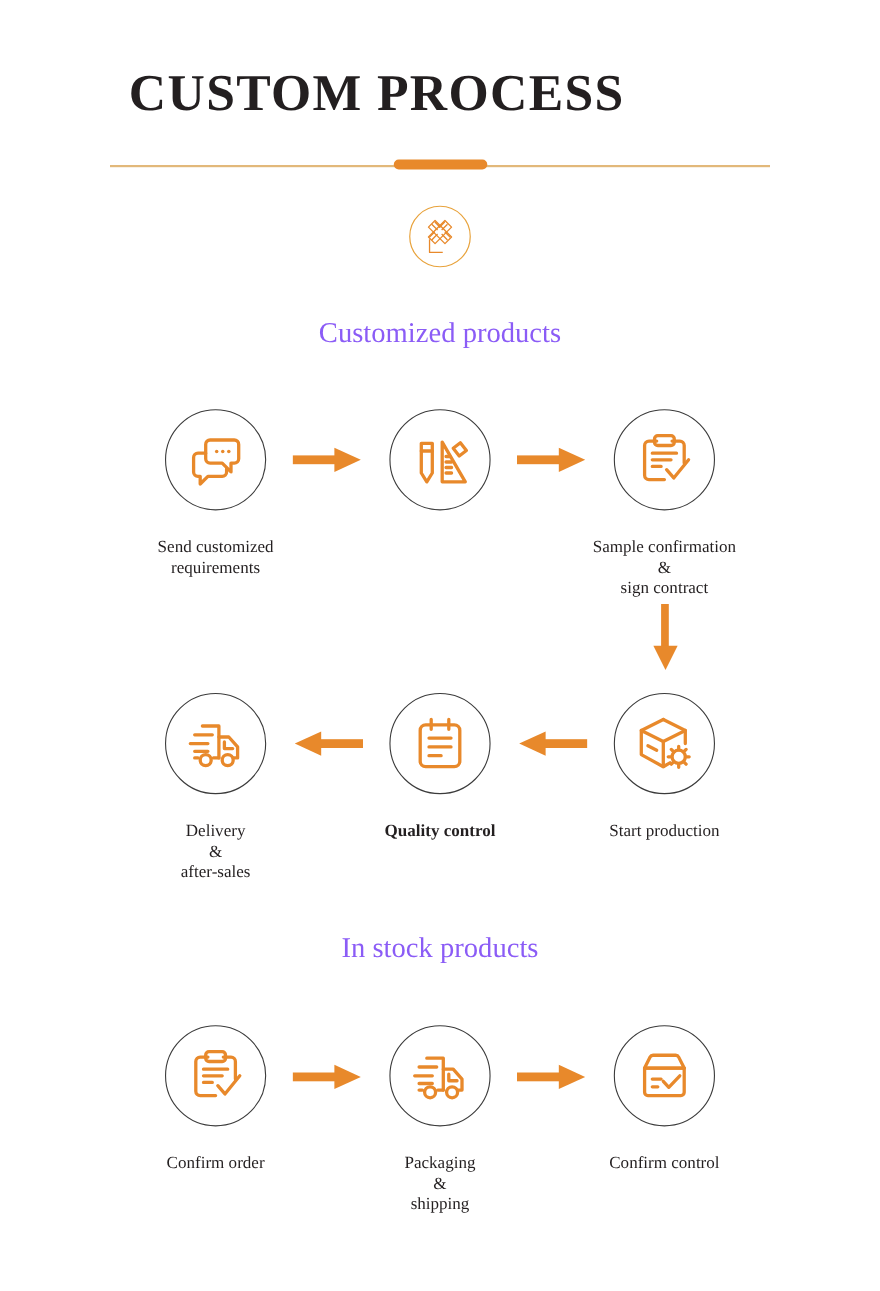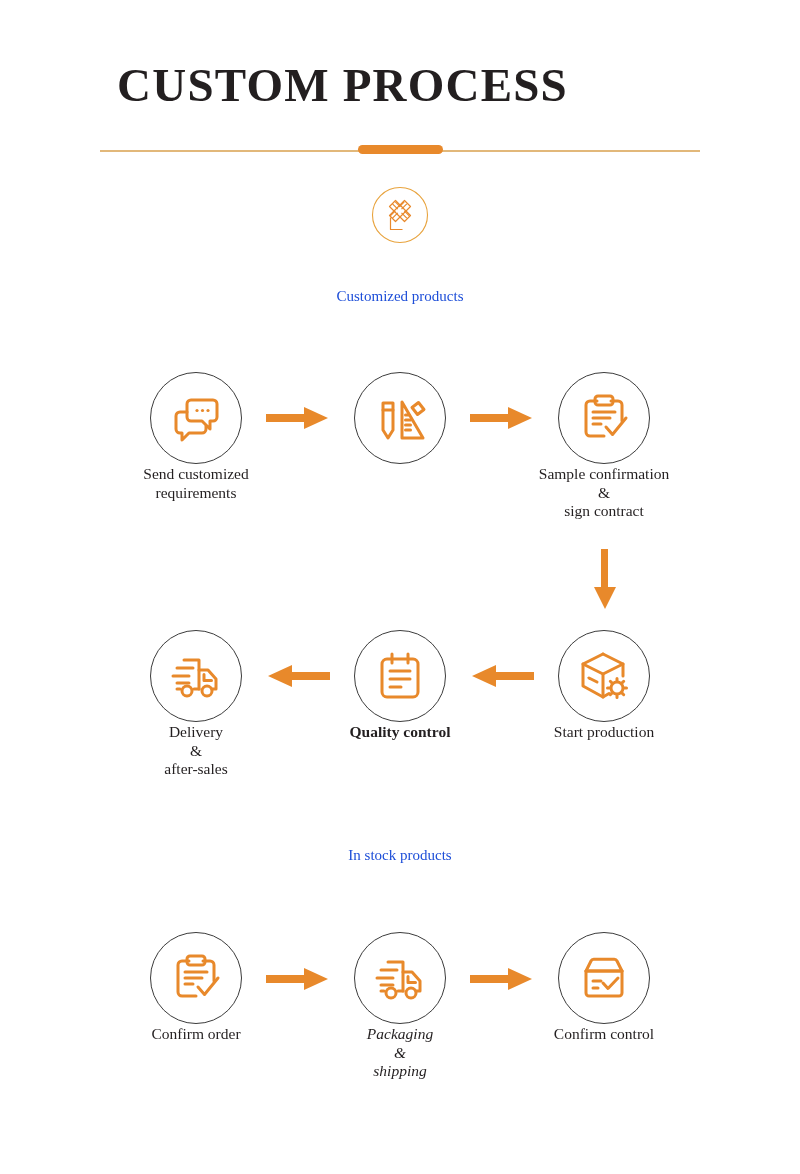--- a/index.html
+++ b/index.html
@@ -63,22 +63,22 @@
     width: 58px;
     height: 58px;
   }
 
   
   .section-heading {
     position: absolute;
     left: 0;
     width: 800px;
     text-align: center;
-    font-size: 15px;
-    color: #1d4ed8;
+    font-size: 26px;
+    color: #8b5cf6;
     font-family: "Liberation Serif", "DejaVu Serif", serif;
   }
   #heading-custom { top: 288px; }
   #heading-stock  { top: 847px; }
 
   
   .step {
     position: absolute;
     width: 200px;
     text-align: center;
@@ -90,39 +90,39 @@
     border: 1px solid #3b3b3b;
     border-radius: 50%;
     box-sizing: border-box;
     display: flex;
     align-items: center;
     justify-content: center;
     background: #ffffff;
   }
   .step-circle svg { display: block; }
   .step-label {
-    margin-top: 1px;
+    margin-top: 25px;
     font-size: 15.5px;
     line-height: 18.5px;
     color: #231f20;
     white-space: pre-line;
     font-family: "Liberation Serif", "DejaVu Serif", serif;
   }
 
   
   #step-1 { left: 96px;  top: 372px; }
   #step-2 { left: 300px; top: 372px; }
   #step-3 { left: 504px; top: 372px; }
   
   #step-4 { left: 504px; top: 630px; }
   #step-5 { left: 300px; top: 630px; font-weight: bold; }
   #step-6 { left: 96px;  top: 630px; }
   
   #step-7 { left: 96px;  top: 932px; }
-  #step-8 { left: 300px; top: 932px; font-style: italic; }
+  #step-8 { left: 300px; top: 932px; }
   #step-9 { left: 504px; top: 932px; }
 
   
   .arrow-h {
     position: absolute;
     width: 64px;
     height: 26px;
   }
   .arrow-v {
     position: absolute;

